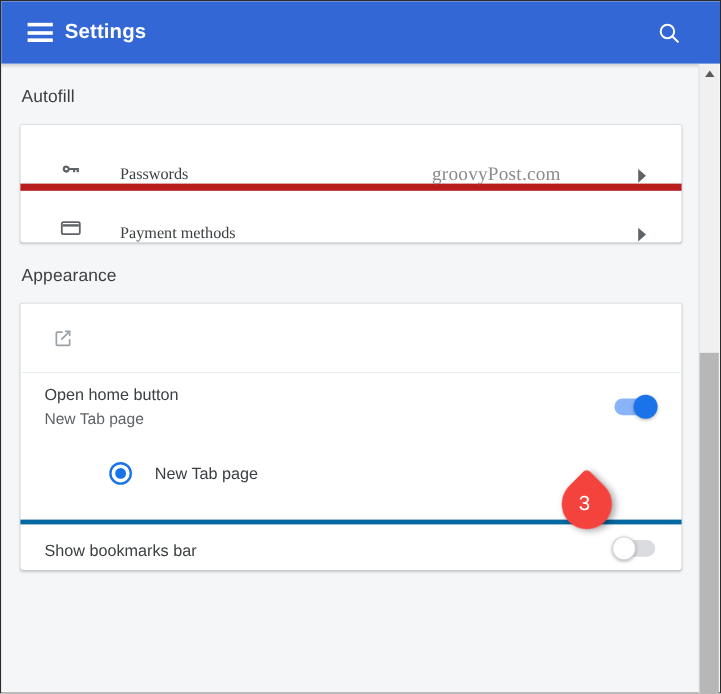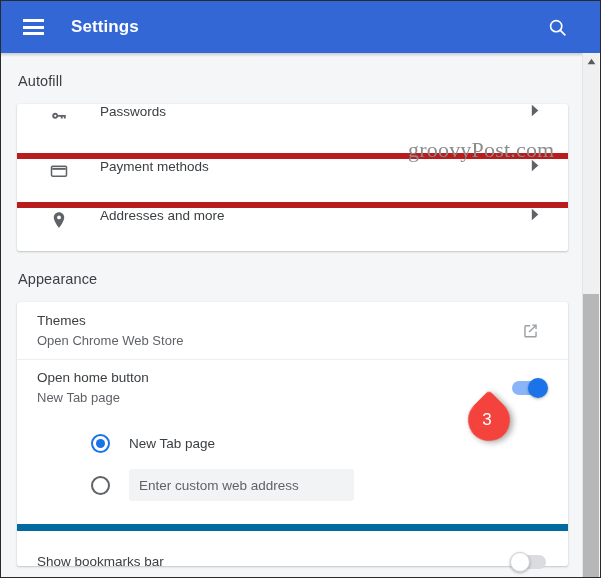--- a/index.html
+++ b/index.html
@@ -52,21 +52,21 @@
     height: 3px;
     width: 21px;
     background: #ffffff;
     border-radius: 0;
   }
   .appbar-title {
     color: #ffffff;
     font-size: 17px;
     font-weight: bold;
     letter-spacing: 0.1px;
-    margin-left: 27px;
+    margin-left: 10px;
     flex: 1 1 auto;
     white-space: nowrap;
   }
   .search-btn {
     width: 34px;
     height: 34px;
     display: flex;
     align-items: center;
     justify-content: center;
     cursor: pointer;
@@ -104,26 +104,27 @@
 
   .card {
     background: #ffffff;
     margin: 15px 16px 0 16px;
     border-radius: 2px;
     box-shadow: 0 1px 2px rgba(60,64,67,0.25), 0 0 1px rgba(60,64,67,0.14);
   }
 
   .row {
     display: flex;
-    align-items: flex-start;
+    align-items: flex-end;
     height: 49px;
     padding: 0 0 0 30px;
     box-sizing: border-box;
     position: relative;
     cursor: pointer;
+    font-family: Liberation Serif, serif;
   }
   .row + .row { border-top: 6px solid #b91c1c; }
   .row-icon {
     width: 24px;
     height: 24px;
     display: flex;
     align-items: center;
     justify-content: center;
     flex: 0 0 auto;
     color: #5f6368;
@@ -292,27 +293,26 @@
     font-size: 17px;
     font-family: "Liberation Sans", sans-serif;
   }
 
   
   .watermark {
     position: absolute;
     left: 359px;
     top: 136px;
     font-family: "Liberation Serif", serif;
-    font-size: 22px;
+    font-size: 16px;
     color: #8b8b8b;
     letter-spacing: 0.2px;
     z-index: 12;
     pointer-events: none;
     white-space: nowrap;
-    margin-left: 48px;
   }
 
   
   .scrollbar {
     position: absolute;
     right: 1px;
     top: 52px;
     width: 17px;
     height: 525px;
     background: #f0f0f0;
@@ -334,25 +334,25 @@
     left: 0;
     top: 241px;
     width: 16px;
     height: 284px;
     background: #b7b7b7;
     cursor: pointer;
   }
 
   .cutoff-row {
     display: flex;
-    align-items: center;
+    align-items: flex-start;
     padding: 0 0 0 20px;
     box-sizing: border-box;
     height: 42px;
-    border-top: 7px solid #0369a1;
+    border-top: 4px solid #0369a1;
   }
 </style>
 </head>
 <body>
 
 <div id="app">
 
   <div class="appbar">
     <div class="hamburger">
       <span></span>
@@ -397,45 +397,28 @@
           </svg>
         </div>
         <div class="row-label">Payment methods</div>
         <div class="chevron">
           <svg width="11" height="13" viewBox="0 0 10 12" aria-hidden="true">
             <path fill="#5f6368" d="M1.6 0.7 L7.6 6 L1.6 11.3 Z"></path>
           </svg>
         </div>
       </div>
 
-      <div class="row">
-        <div class="row-icon">
-          <svg width="20" height="20" viewBox="0 0 24 24" aria-hidden="true">
-            <path fill="#5f6368" d="M12 2.6c-3.5 0-6.3 2.8-6.3 6.3 0 4.7 6.3 12.5 6.3 12.5s6.3-7.8 6.3-12.5c0-3.5-2.8-6.3-6.3-6.3zm0 8.6a2.3 2.3 0 1 1 0-4.6 2.3 2.3 0 0 1 0 4.6z"></path>
-          </svg>
-        </div>
-        <div class="row-label">Addresses and more</div>
-        <div class="chevron">
-          <svg width="11" height="13" viewBox="0 0 10 12" aria-hidden="true">
-            <path fill="#5f6368" d="M1.6 0.7 L7.6 6 L1.6 11.3 Z"></path>
-          </svg>
-        </div>
-      </div>
 
     </div>
 
     <div class="section-title" style="">Appearance</div>
 
     <div class="card">
 
       <div class="arow">
-        <div class="arow-texts">
-          <div class="arow-primary">Themes</div>
-          <div class="arow-secondary">Open Chrome Web Store</div>
-        </div>
         <div class="extlink">
           <svg width="19" height="19" viewBox="0 0 24 24" aria-hidden="true">
             <path fill="none" stroke="#9aa0a6" stroke-width="1.8" d="M19 13.5V19a1 1 0 0 1-1 1H6a1 1 0 0 1-1-1V7a1 1 0 0 1 1-1h5.5"></path>
             <path fill="none" stroke="#9aa0a6" stroke-width="1.8" d="M14.2 5.2H19V10"></path>
             <path fill="none" stroke="#9aa0a6" stroke-width="1.8" d="M18.7 5.6 10.2 14"></path>
           </svg>
         </div>
       </div>
 
       <div class="arow">
@@ -447,24 +430,20 @@
           <div class="toggle">
             <div class="knob"></div>
           </div>
         </div>
       </div>
 
       <div class="radio-group">
         <div class="radio-row">
           <div class="radio checked"></div>
           <div class="radio-label">New Tab page</div>
-        </div>
-        <div class="radio-row">
-          <div class="radio"></div>
-          <input class="addr-input" type="text" placeholder="Enter custom web address" style="">
         </div>
       </div>
 
       <div class="cutoff-row">
         <div class="arow-texts">
           <div class="arow-primary" style="position:relative; top:13px;">Show bookmarks bar</div>
         </div>
         <div class="toggle-wrap" style="position:relative; top:13px;">
           <div class="toggle off">
             <div class="knob"></div>

